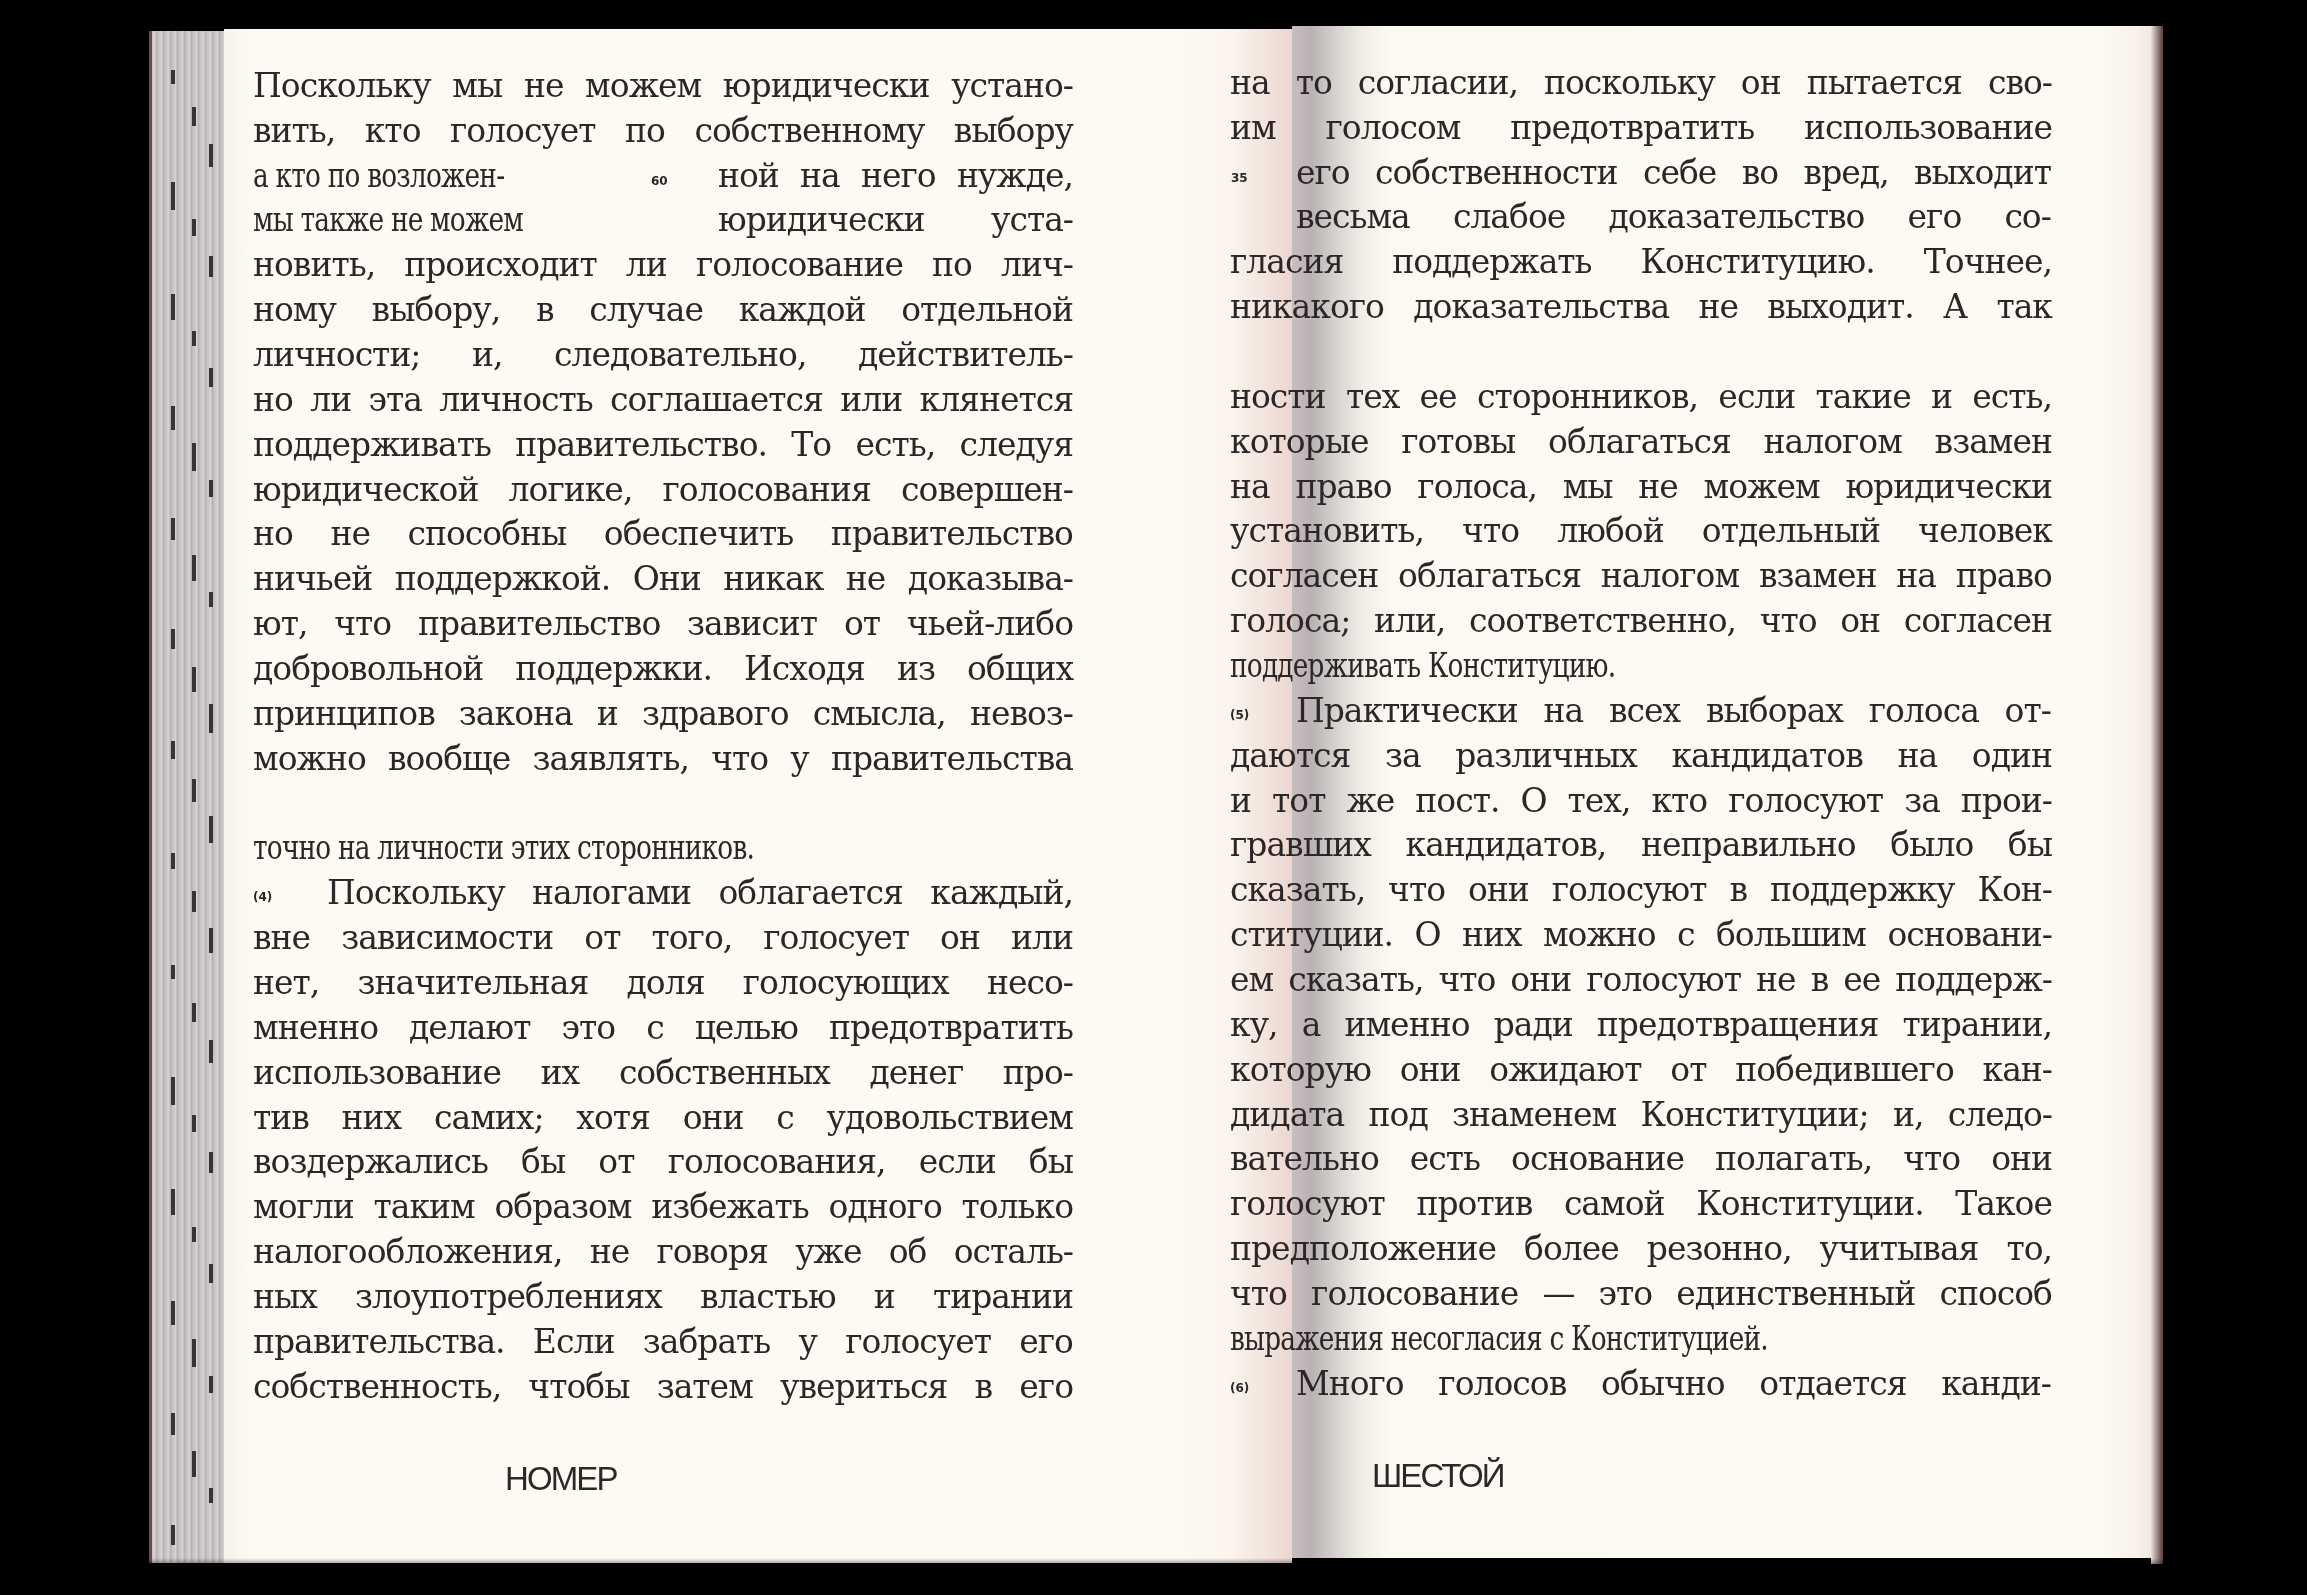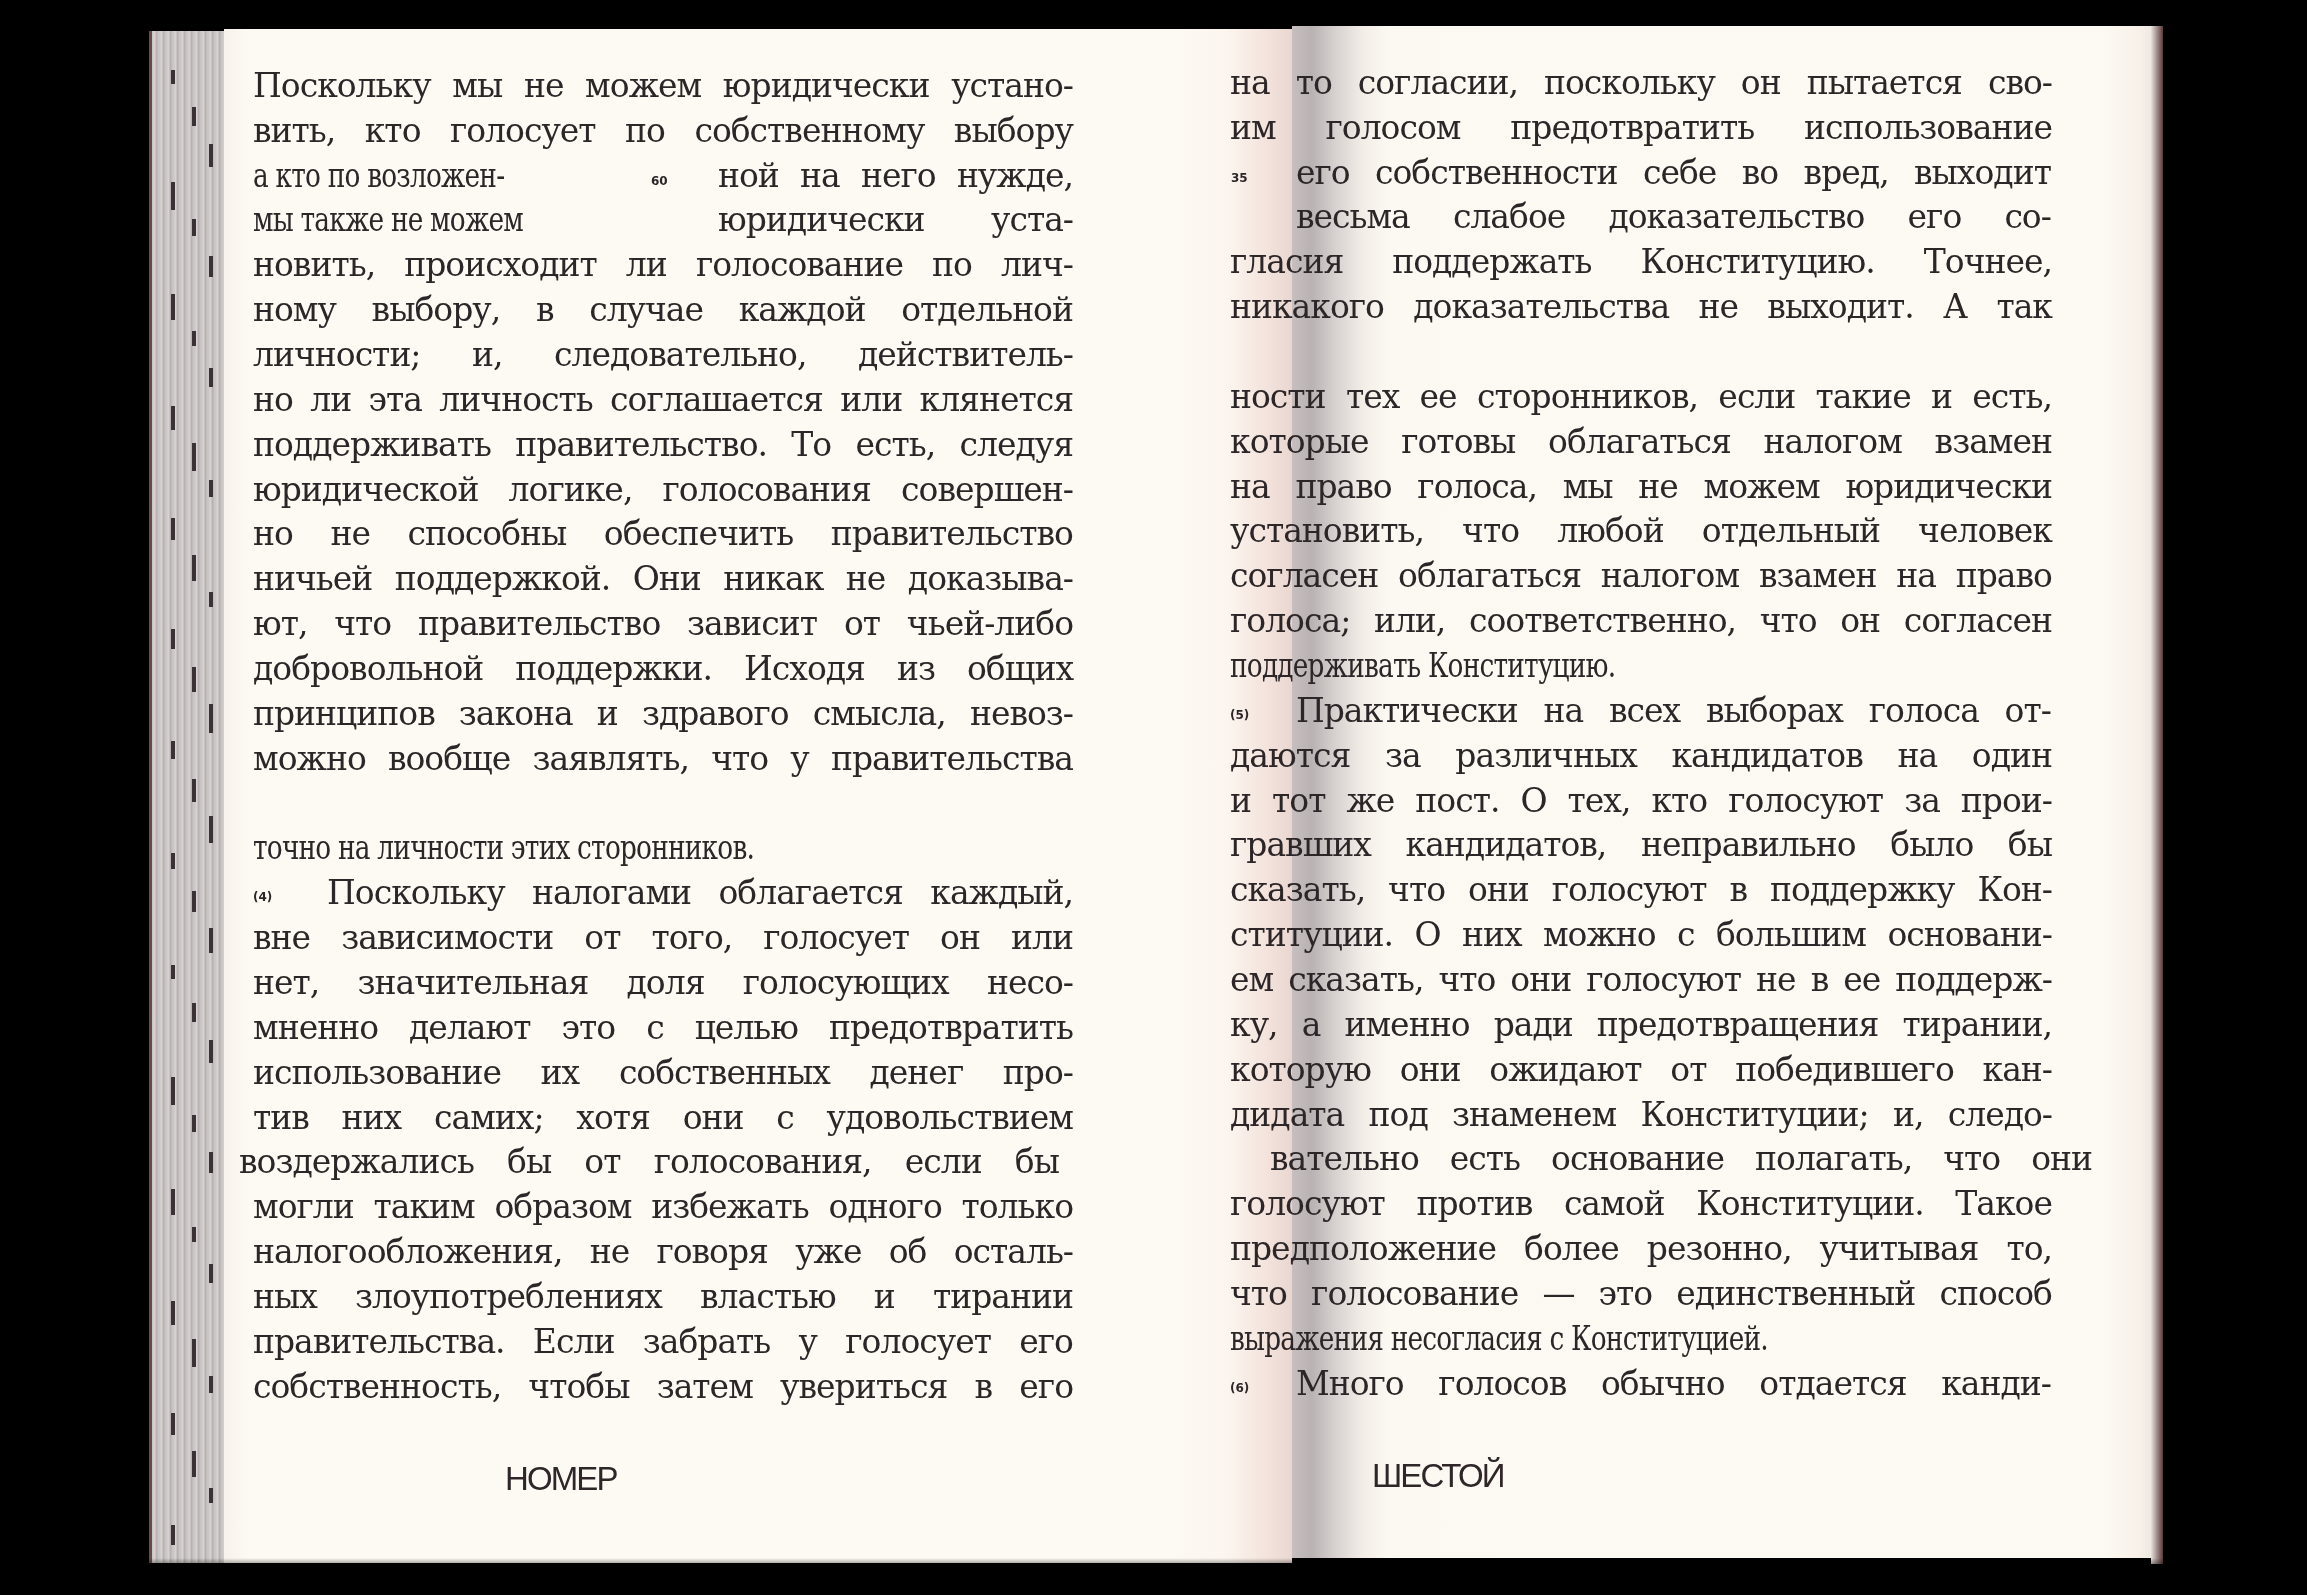--- a/index.html
+++ b/index.html
@@ -170,21 +170,21 @@
       <div class="line" style="left: 29px; top: 668px; width: 820px; white-space: normal; height: 33px; overflow: visible;">принципов закона и здравого смысла, невоз-</div>
       <div class="line" style="left: 29px; top: 713px; width: 820px; white-space: normal; height: 33px; overflow: visible;">можно вообще заявлять, что у правительства</div>
       <div class="line last" style="left: 29px; top: 802px; transform: scaleX(0.8);">точно на личности этих сторонников.</div>
       <span class="marker" style="left: 29px; top: 861px;">(4)</span>
       <div class="line" style="left: 103px; top: 847px; width: 746px; white-space: normal; height: 33px; overflow: visible;">Поскольку налогами облагается каждый,</div>
       <div class="line" style="left: 29px; top: 892px; width: 820px; white-space: normal; height: 33px; overflow: visible;">вне зависимости от того, голосует он или</div>
       <div class="line" style="left: 29px; top: 937px; width: 820px; white-space: normal; height: 33px; overflow: visible;">нет, значительная доля голосующих несо-</div>
       <div class="line" style="left: 29px; top: 982px; width: 820px; white-space: normal; height: 33px; overflow: visible;">мненно делают это с целью предотвратить</div>
       <div class="line" style="left: 29px; top: 1027px; width: 820px; white-space: normal; height: 33px; overflow: visible;">использование их собственных денег про-</div>
       <div class="line" style="left: 29px; top: 1072px; width: 820px; white-space: normal; height: 33px; overflow: visible;">тив них самих; хотя они с удовольствием</div>
-      <div class="line" style="left: 15px; top: 1116px; width: 820px; white-space: normal; height: 33px; overflow: visible;">воздержались бы от голосования, если бы</div>
+      <div class="line" style="left: 29px; top: 1116px; width: 820px; white-space: normal; height: 33px; overflow: visible;">воздержались бы от голосования, если бы</div>
       <div class="line" style="left: 29px; top: 1161px; width: 820px; white-space: normal; height: 33px; overflow: visible;">могли таким образом избежать одного только</div>
       <div class="line" style="left: 29px; top: 1206px; width: 820px; white-space: normal; height: 33px; overflow: visible;">налогообложения, не говоря уже об осталь-</div>
       <div class="line" style="left: 29px; top: 1251px; width: 820px; white-space: normal; height: 33px; overflow: visible;">ных злоупотреблениях властью и тирании</div>
       <div class="line" style="left: 29px; top: 1296px; width: 820px; white-space: normal; height: 33px; overflow: visible;">правительства. Если забрать у голосует его</div>
       <div class="line" style="left: 29px; top: 1341px; width: 820px; white-space: normal; height: 33px; overflow: visible;">собственность, чтобы затем увериться в его</div>
       <span class="marker" style="left: 427px; top: 145px;">60</span>
     </div>
 
   <div class="page page-right" id="rightPage">
     <div class="footer-label" style="left:80px; top:1427px;">ШЕСТОЙ</div>
@@ -205,21 +205,21 @@
       <div class="line" style="left: 3.9px; top: 668px; width: 755px; white-space: normal; height: 33px; overflow: visible;">Практически на всех выборах голоса от-</div>
       <div class="line" style="left: -62px; top: 713px; width: 822px; white-space: normal; height: 33px; overflow: visible;">даются за различных кандидатов на один</div>
       <div class="line" style="left: -62px; top: 758px; width: 822px; white-space: normal; height: 33px; overflow: visible;">и тот же пост. О тех, кто голосуют за прои-</div>
       <div class="line" style="left: -62px; top: 802px; width: 822px; white-space: normal; height: 33px; overflow: visible;">гравших кандидатов, неправильно было бы</div>
       <div class="line" style="left: -62px; top: 847px; width: 822px; white-space: normal; height: 33px; overflow: visible;">сказать, что они голосуют в поддержку Кон-</div>
       <div class="line" style="left: -62px; top: 892px; width: 822px; white-space: normal; height: 33px; overflow: visible;">ституции. О них можно с большим основани-</div>
       <div class="line" style="left: -62px; top: 937px; width: 822px; white-space: normal; height: 33px; overflow: visible;">ем сказать, что они голосуют не в ее поддерж-</div>
       <div class="line" style="left: -62px; top: 982px; width: 822px; white-space: normal; height: 33px; overflow: visible;">ку, а именно ради предотвращения тирании,</div>
       <div class="line" style="left: -62px; top: 1027px; width: 822px; white-space: normal; height: 33px; overflow: visible;">которую они ожидают от победившего кан-</div>
       <div class="line" style="left: -62px; top: 1072px; width: 822px; white-space: normal; height: 33px; overflow: visible;">дидата под знаменем Конституции; и, следо-</div>
-      <div class="line" style="left: -62px; top: 1116px; width: 822px; white-space: normal; height: 33px; overflow: visible; margin-left: 40px;">вательно есть основание полагать, что они</div>
+      <div class="line" style="left: -62px; top: 1116px; width: 822px; white-space: normal; height: 33px; overflow: visible;">вательно есть основание полагать, что они</div>
       <div class="line" style="left: -62px; top: 1161px; width: 822px; white-space: normal; height: 33px; overflow: visible;">голосуют против самой Конституции. Такое</div>
       <div class="line" style="left: -62px; top: 1206px; width: 822px; white-space: normal; height: 33px; overflow: visible;">предположение более резонно, учитывая то,</div>
       <div class="line" style="left: -62px; top: 1251px; width: 822px; white-space: normal; height: 33px; overflow: visible;">что голосование — это единственный способ</div>
       <div class="line last" style="left: -62px; top: 1296px; transform: scaleX(0.8);">выражения несогласия с Конституцией.</div>
       <span class="marker" style="left: -62px; top: 1355px;">(6)</span>
       <div class="line" style="left: 3.9px; top: 1341px; width: 755px; white-space: normal; height: 33px; overflow: visible;">Много голосов обычно отдается канди-</div>
       <span class="marker" style="left: -61px; top: 145px;">35</span>
     </div>
 
   <div class="stack-right"></div>

